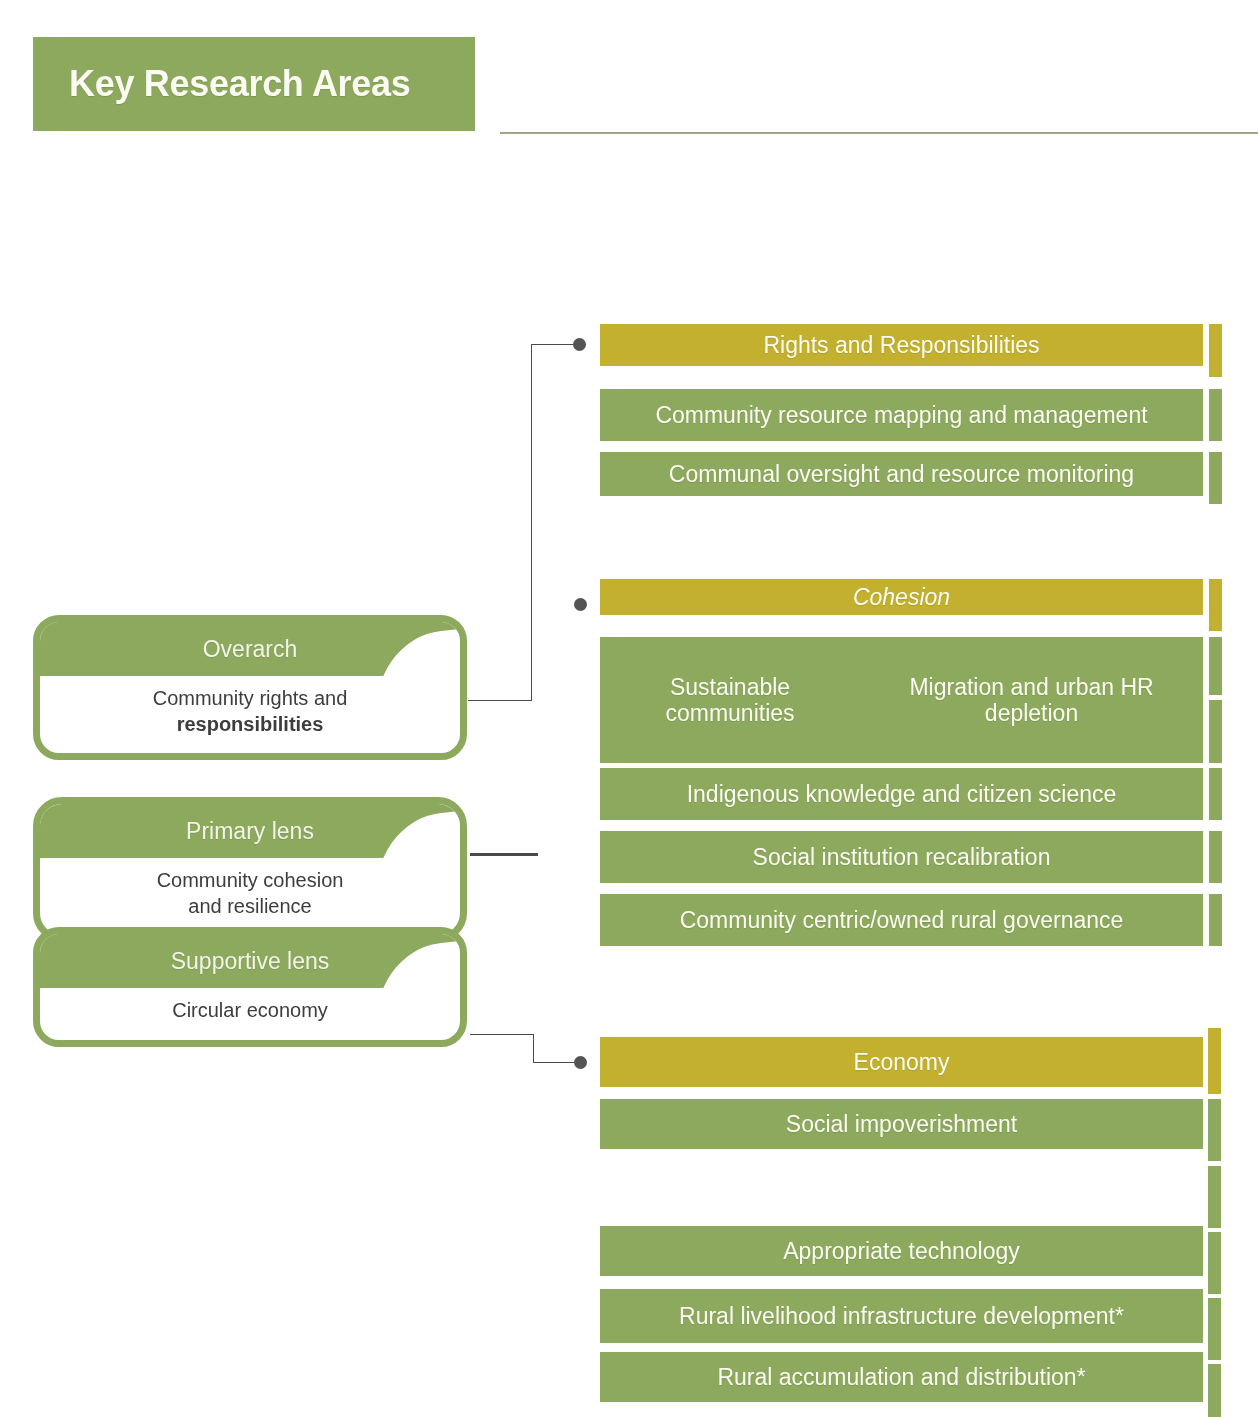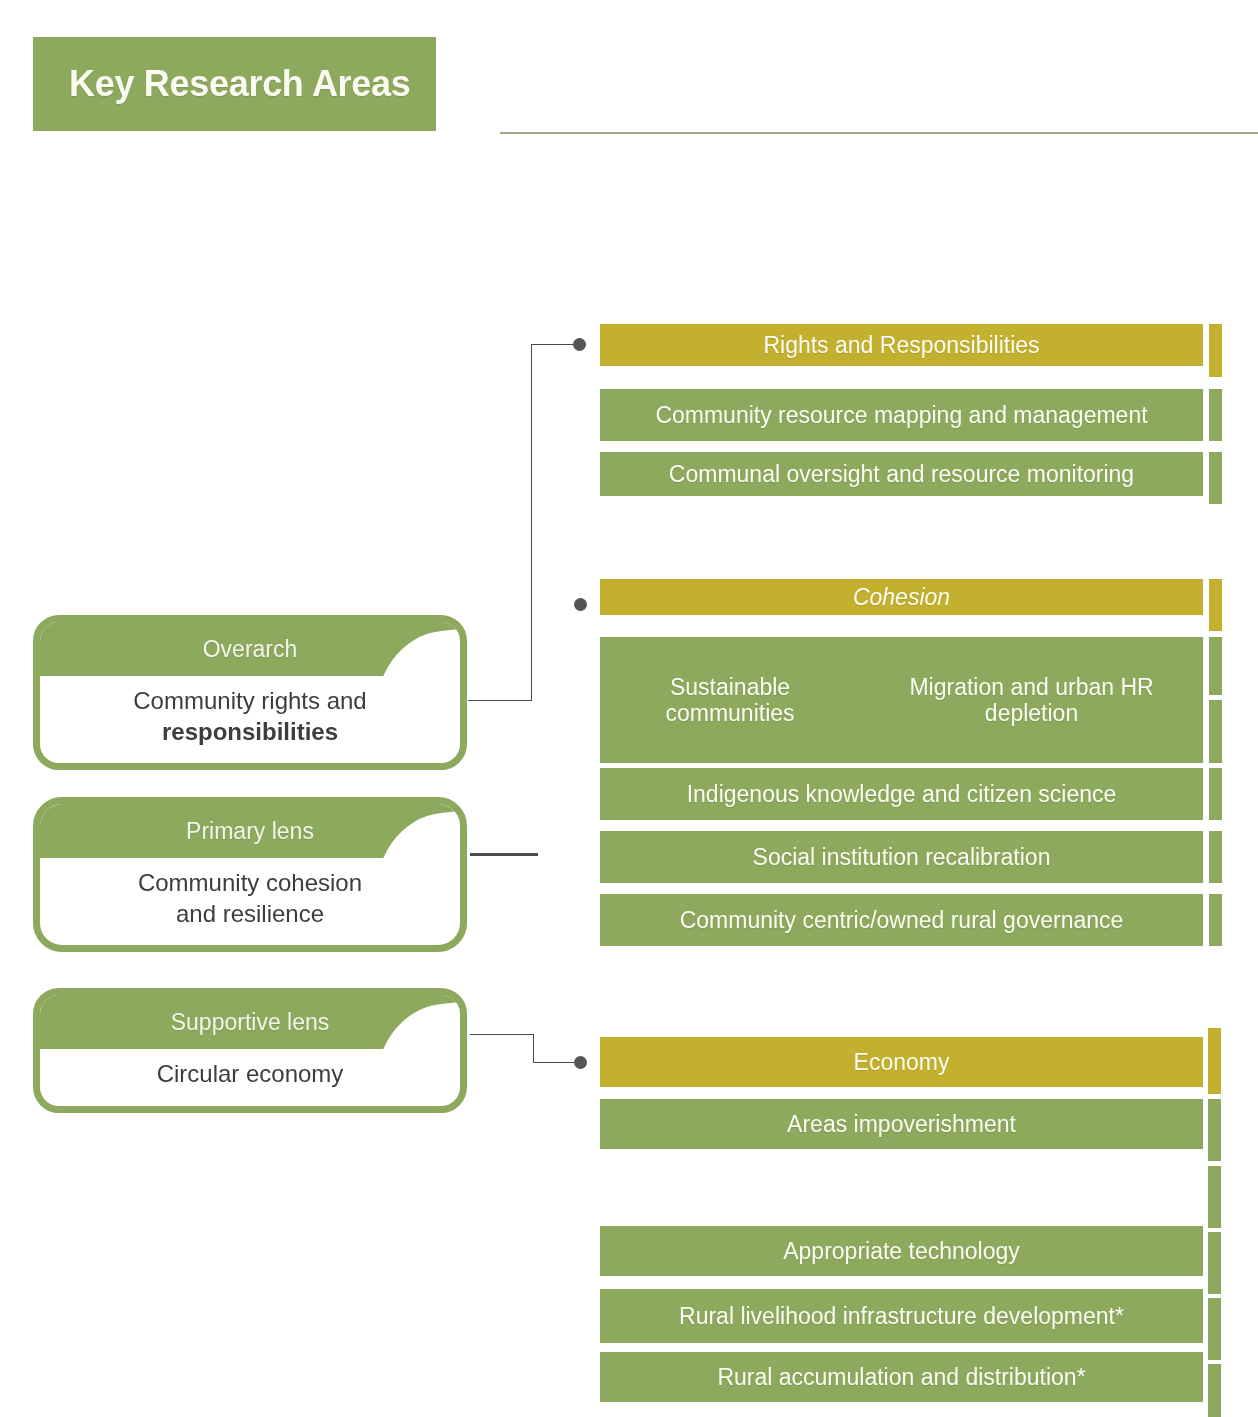--- a/index.html
+++ b/index.html
@@ -19,21 +19,21 @@
     height: 1417px;
     overflow: hidden;
     background: #ffffff;
   }
 
   
   .title-block {
     position: absolute;
     left: 33px;
     top: 37px;
-    width: 403px;
+    width: 442px;
     height: 94px;
     background: #8ca95e;
     display: flex;
     align-items: center;
   }
   .title-text {
     color: #fbfbf2;
     font-size: 36px;
     font-weight: bold;
     letter-spacing: -0.3px;
@@ -80,29 +80,29 @@
     bottom: -74px;
     width: 122px;
     height: 118px;
     background: #ffffff;
     border-radius: 60% 0 0 0 / 70% 0 0 0;
     transform: rotate(-6deg);
   }
   .card-body {
     padding: 10px 14px 16px 14px;
     text-align: center;
-    font-size: 24px;
+    font-size: 20px;
     color: #3d3d3d;
     line-height: 1.28;
   }
   .card-body .strong { font-weight: bold; }
 
   #card-overarch  { top: 615px; }
   #card-primary   { top: 797px; border-radius: 29px; }
-  #card-support   { top: 988px; }
+  #card-support   { top: 927px; }
 
   
   .conn {
     position: absolute;
     background: #4a4a4a;
   }
   .dot {
     position: absolute;
     width: 13px;
     height: 13px;
@@ -234,21 +234,21 @@
     <span class="label">Community centric/owned rural governance</span>
   </div>
   <div class="tab item" style="left:1209px; top:894px; height:52px;"></div>
 
   <div class="bar head" style="top:1037px; height:50px;">
     <span class="label">Economy</span>
   </div>
   <div class="tab head" style="left:1208px; top:1028px; height:66px;"></div>
 
   <div class="bar item" style="top:1099px; height:50px;">
-    <span class="label">Areas impoverishment</span>
+    <span class="label">Social impoverishment</span>
   </div>
   <div class="tab item" style="left:1208px; top:1099px; height:62px;"></div>
 
   <div class="tab item" style="left:1208px; top:1166px; height:62px;"></div>
 
   <div class="bar item" style="top:1226px; height:50px;">
     <span class="label">Appropriate technology</span>
   </div>
   <div class="tab item" style="left:1208px; top:1232px; height:62px;"></div>
 

